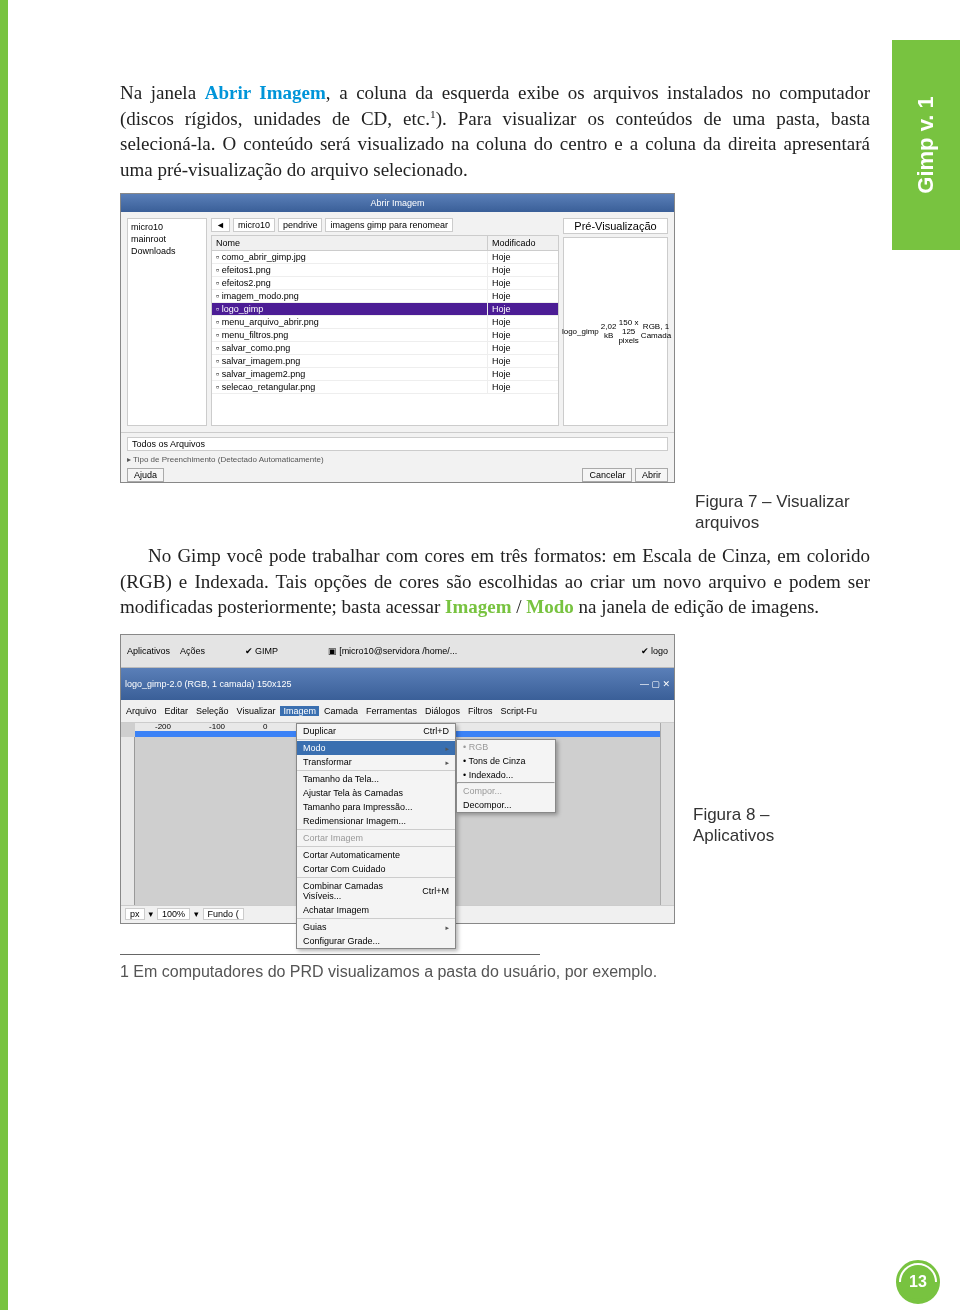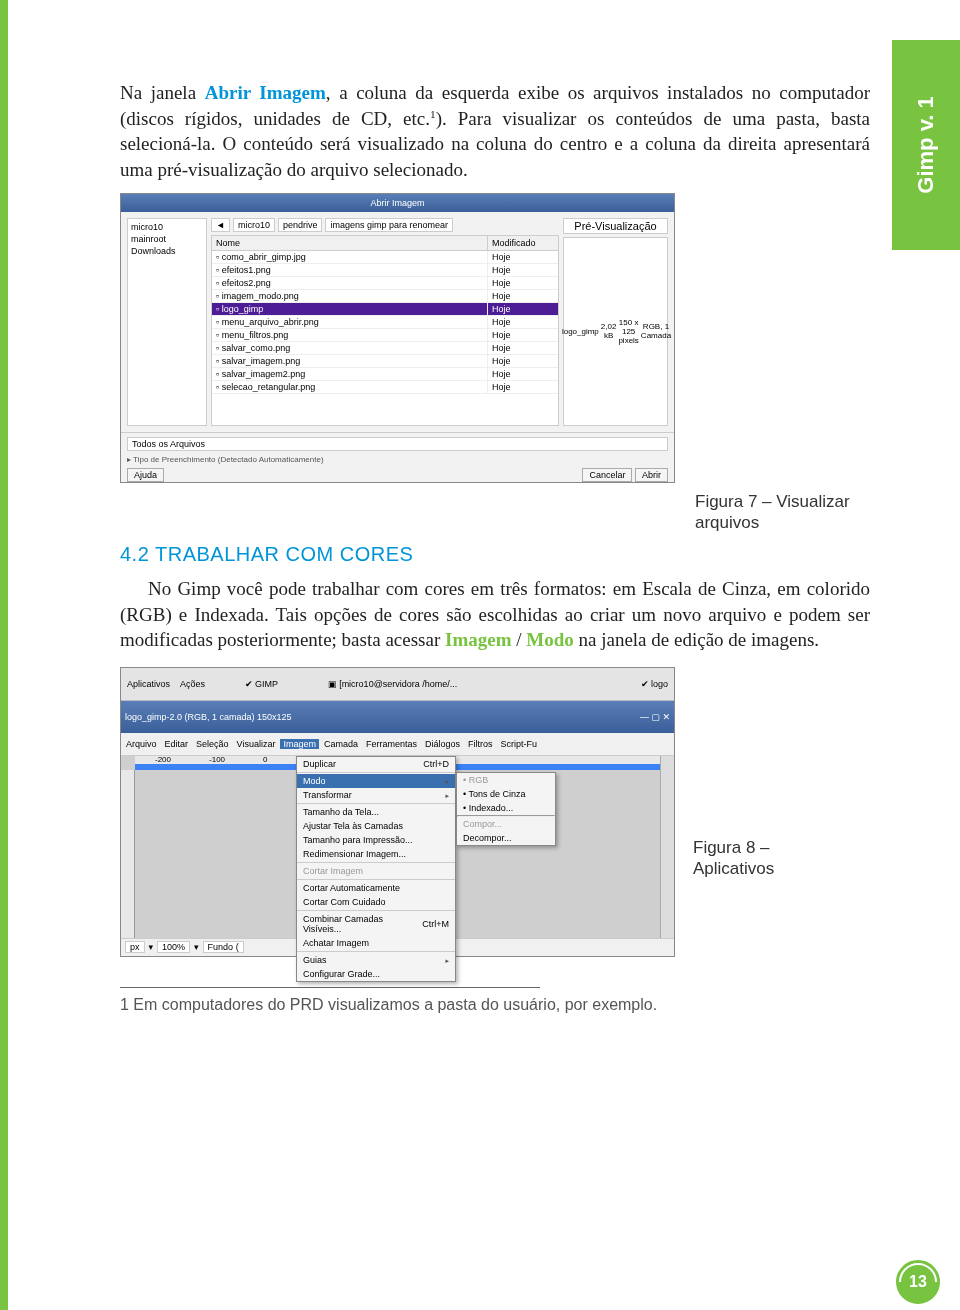--- a/index.html
+++ b/index.html
@@ -179,21 +179,20 @@
         </span>
       </div>
     </div>
   </div>
 
   <div class="caption-block">
     <div class="caption-sep"></div>
     <div class="caption">Figura 7 – Visualizar arquivos</div>
   </div>
 
-  <div class="section-title">4.2 TRABALHAR COM CORES</div>
 
   <p class="para" style="text-indent:28px;">
     <span>No Gimp você pode trabalhar com cores em três formatos: em Escala de Cinza, em colorido (RGB) e Indexada. Tais opções de cores são escolhidas ao criar um novo arquivo e podem ser modificadas posteriormente; basta acessar </span><span class="green-bold">Imagem</span><span> / </span><span class="green-bold">Modo</span><span> na janela de edição de imagens.</span>
   </p>
 
   <div class="row2">
     <div class="screenshot2">
       <div class="ss2-top">
         <span>Aplicativos</span>
           <span>Ações</span>

